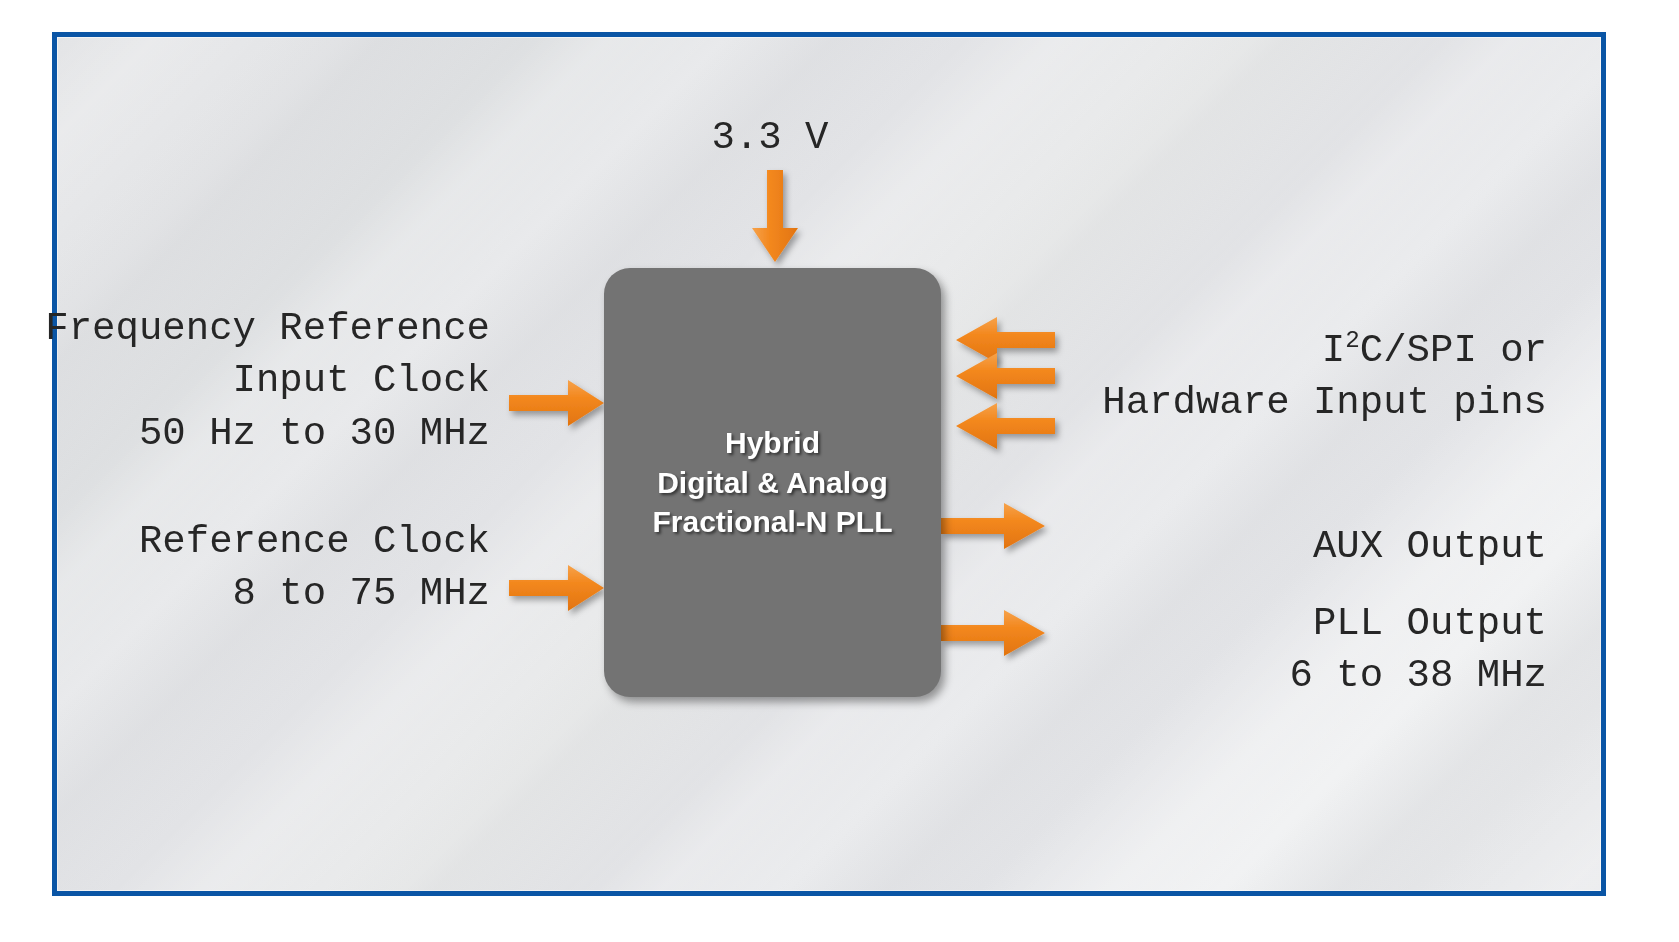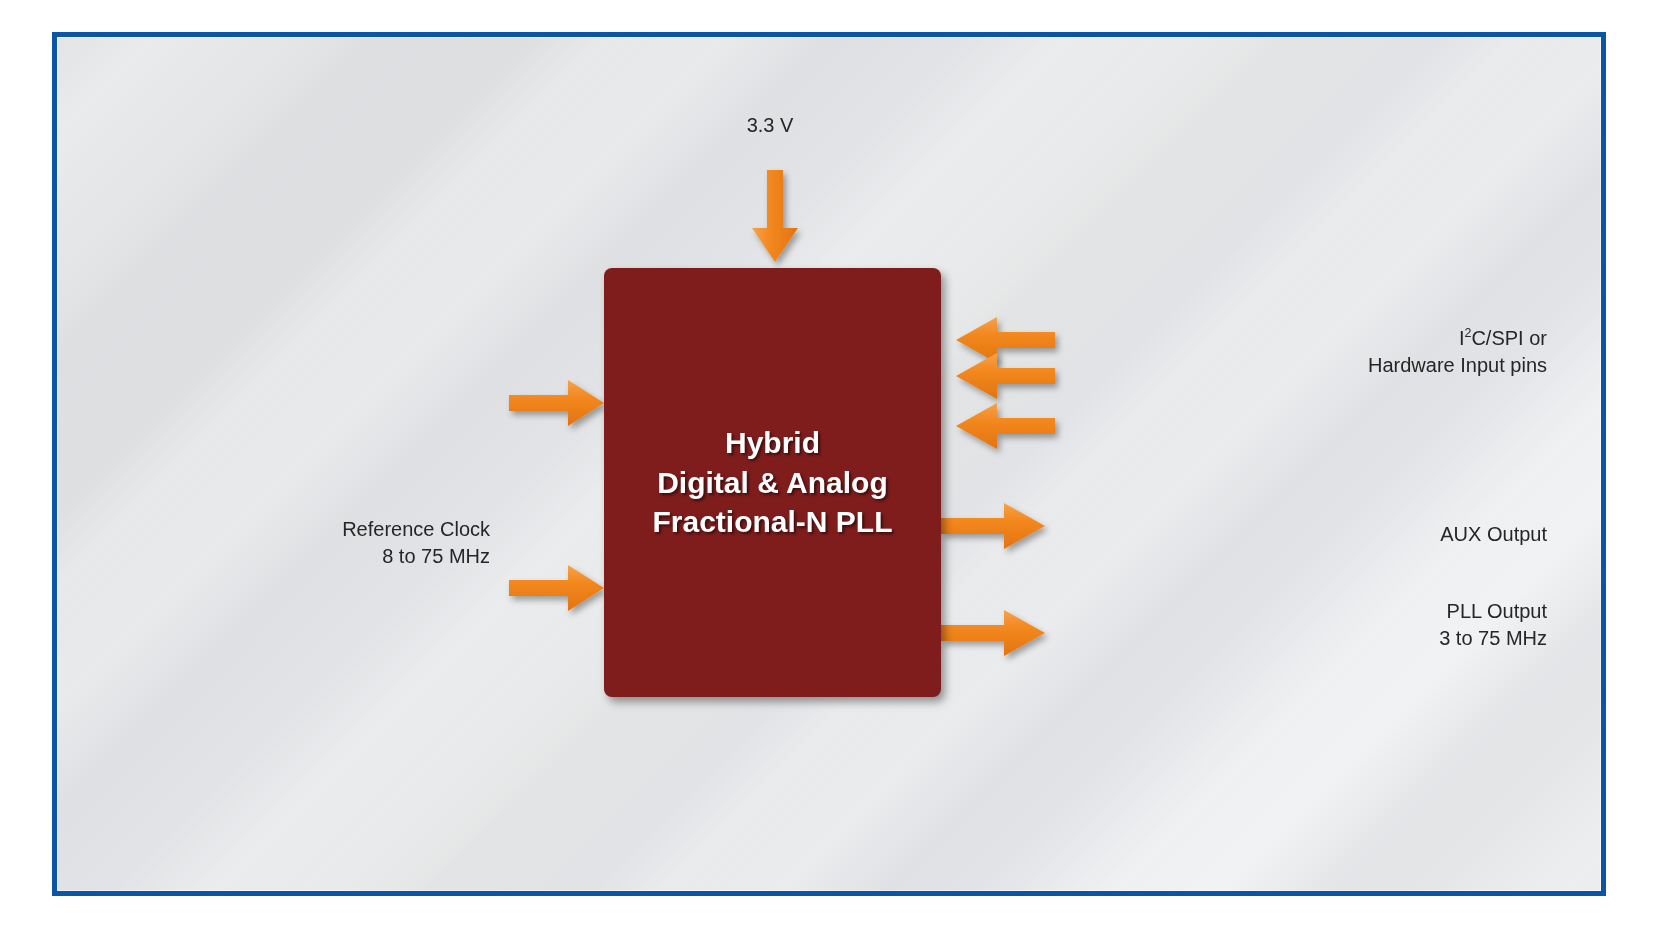--- a/index.html
+++ b/index.html
@@ -67,22 +67,22 @@
     pointer-events: none;
   }
 
   
   #pll-block {
     position: absolute;
     left: 604px;
     top: 268px;
     width: 337px;
     height: 429px;
-    background: #7f1d1d;
-    border-radius: 8px;
+    background: #737373;
+    border-radius: 26px;
     box-shadow: 4px 5px 9px rgba(0,0,0,0.38);
     display: flex;
     align-items: center;
     justify-content: center;
     z-index: 6;
   }
   #pll-label {
     color: #ffffff;
     font-weight: bold;
     font-size: 30px;
@@ -90,24 +90,25 @@
     text-align: center;
     text-shadow: 2px 2px 3px rgba(0,0,0,0.55);
     padding: 0 6px;
     white-space: pre-line;
   }
 
   
   .lbl {
     position: absolute;
     color: #262626;
-    font-size: 20px;
+    font-size: 39px;
     line-height: 1.34;
     white-space: pre-line;
     z-index: 4;
+    font-family: Liberation Mono, monospace;
   }
   .lbl.right-al { text-align: right; }
   .lbl.left-al  { text-align: right; }
 
   #lbl-freq-ref  { left: 30px;   top: 303px; width: 460px; }
   #lbl-ref-clk   { left: 30px;   top: 516px; width: 460px; }
   #lbl-vdd       { left: 640px;  top: 112px; width: 260px; text-align: center; }
   #lbl-i2c       { left: 1077px; top: 325px; width: 470px; }
   #lbl-aux       { left: 1077px; top: 509px; width: 470px; margin-top: 12px; }
   #lbl-pllout    { left: 1077px; top: 598px; width: 470px; }
@@ -184,26 +185,29 @@
       <polygon fill="url(#ogH)" points="941,625 1004,625 1004,610 1045,633 1004,656 1004,641 941,641"></polygon>
     </g>
   </svg>
 
   <div id="pll-block">
     <div id="pll-label">Hybrid
 Digital &amp; Analog
 Fractional-N PLL</div>
   </div>
 
+  <div class="lbl right-al" id="lbl-freq-ref">Frequency Reference
+Input Clock
+50 Hz to 30 MHz</div>
 
   <div class="lbl right-al" id="lbl-ref-clk">Reference Clock
 8 to 75 MHz</div>
 
   <div class="lbl" id="lbl-vdd">3.3 V</div>
 
   <div class="lbl left-al" id="lbl-i2c"><span><span>I</span><sup class="sup2">2</sup><span>C/SPI or</span></span><br><span>Hardware Input pins</span></div>
 
   <div class="lbl left-al" id="lbl-aux">AUX Output</div>
 
   <div class="lbl left-al" id="lbl-pllout">PLL Output
-3 to 75 MHz</div>
+6 to 38 MHz</div>
 
 </div>
 
 </body></html>

